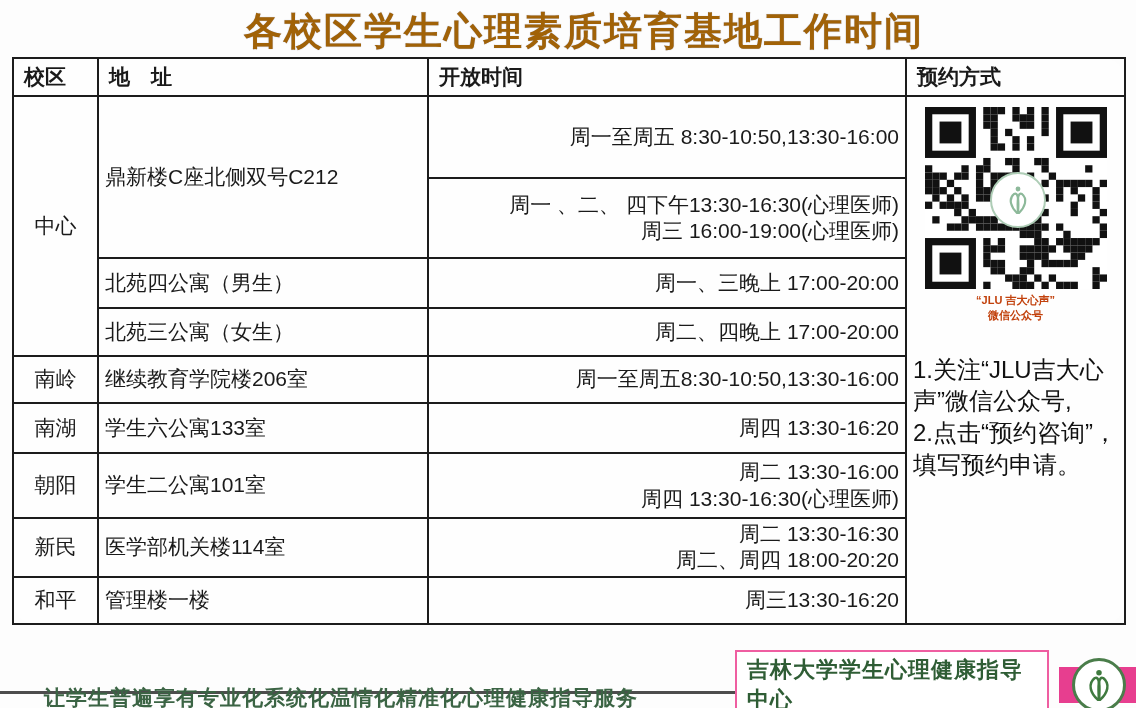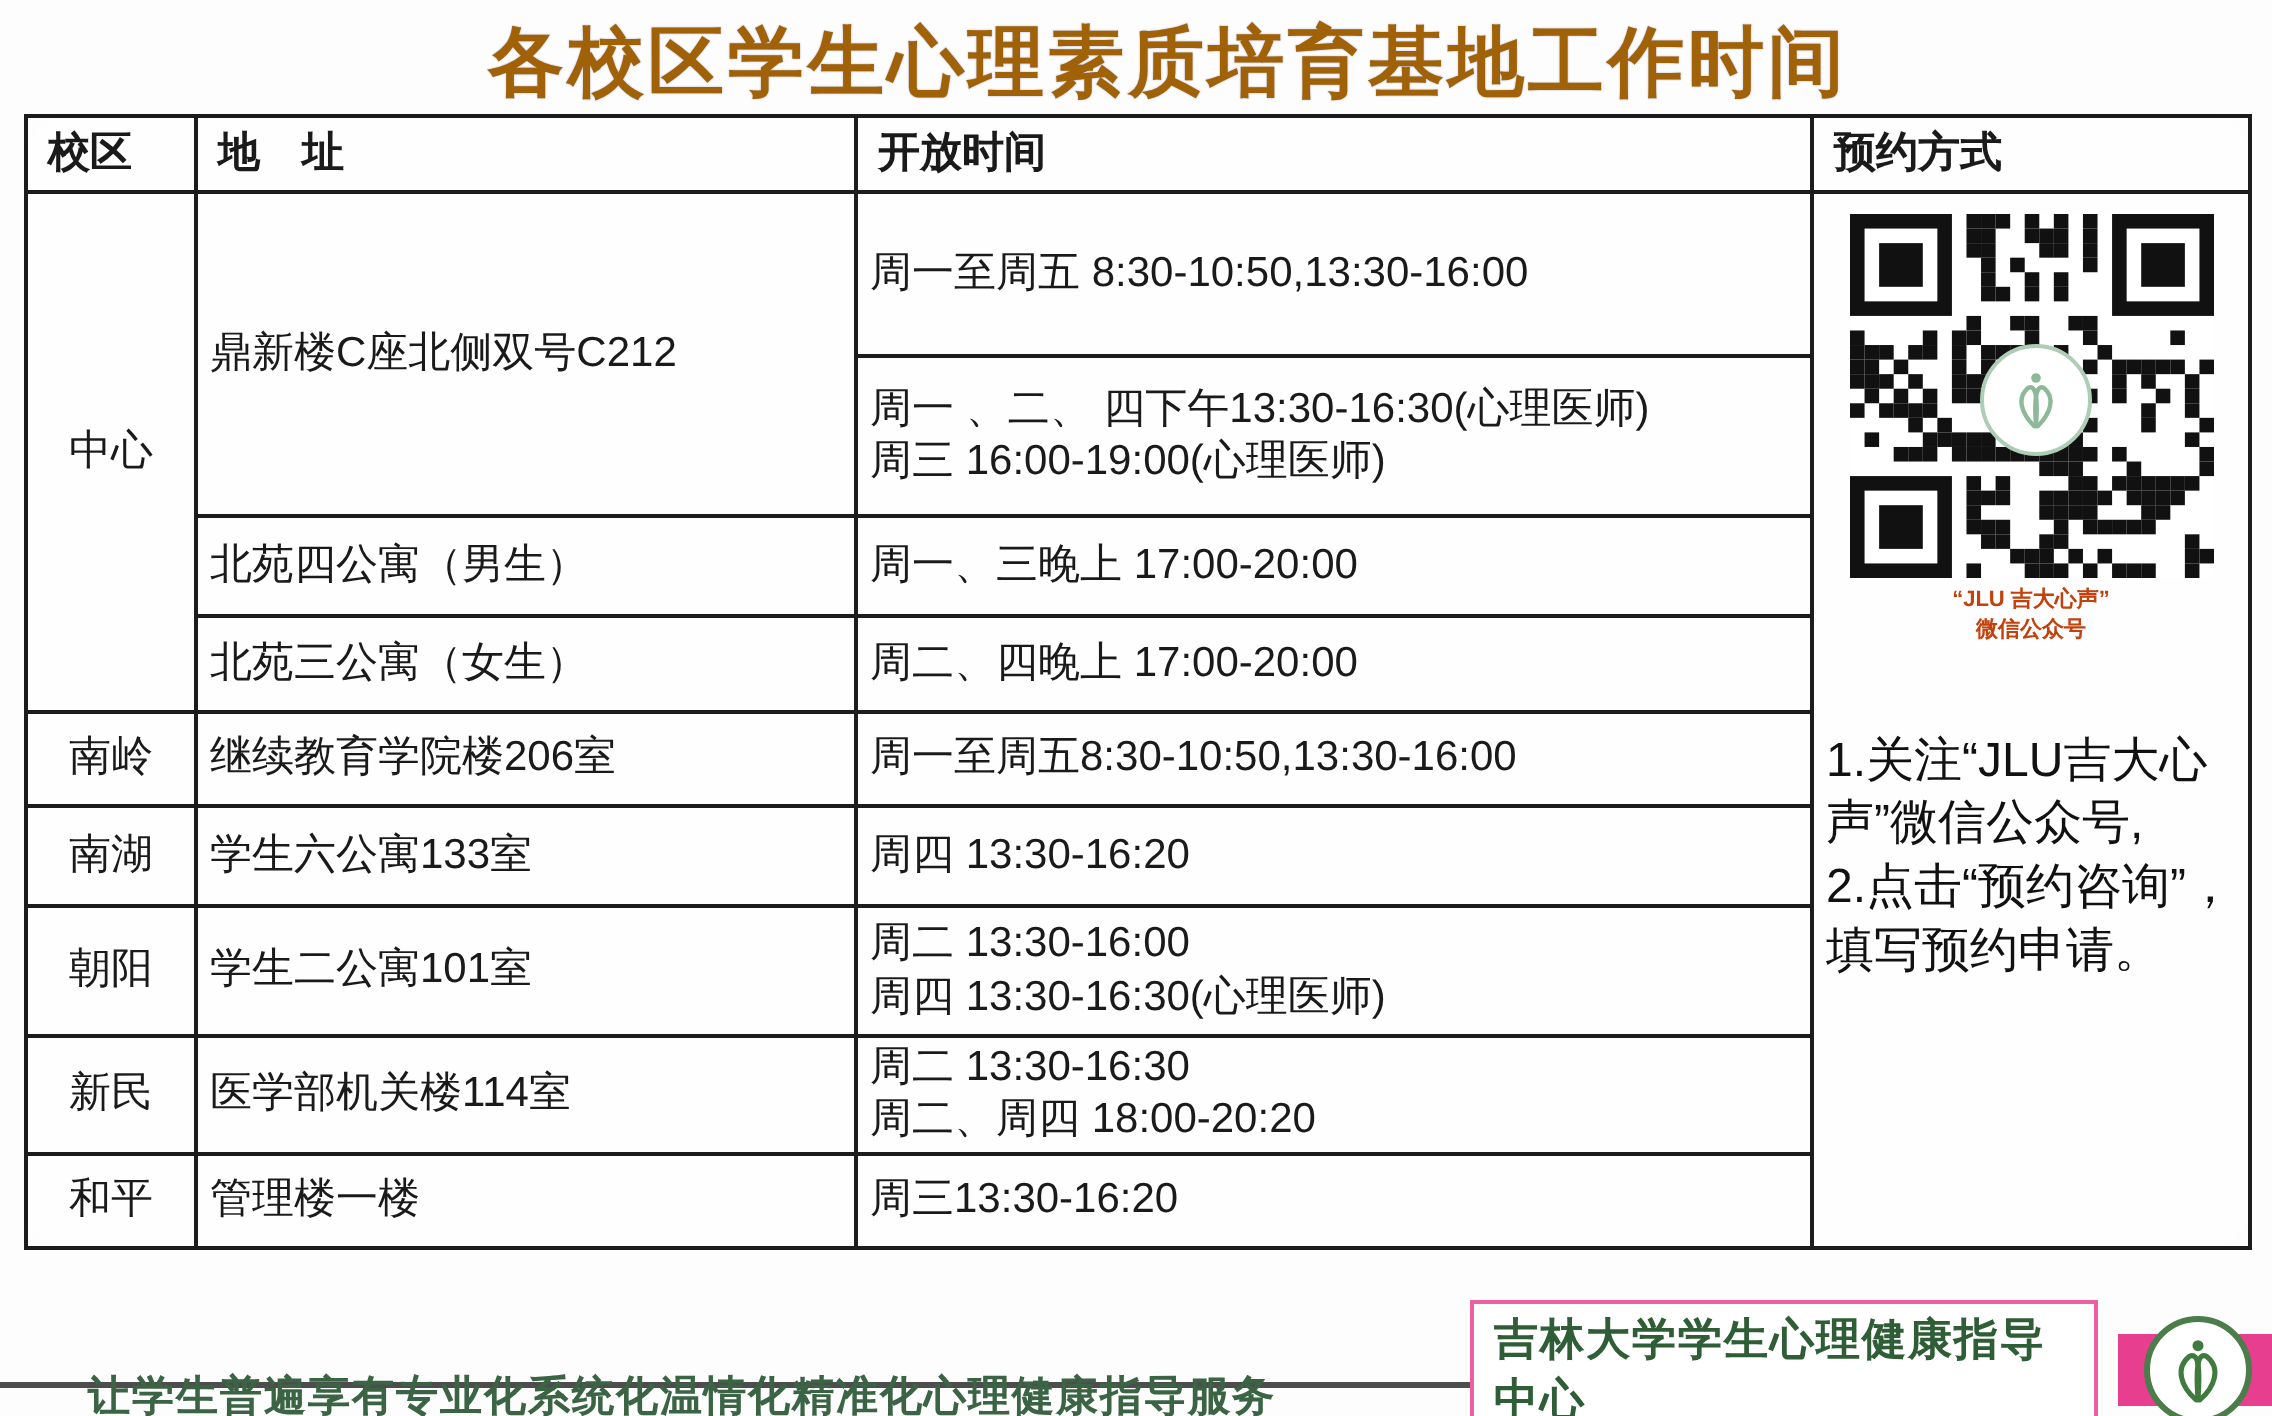--- a/index.html
+++ b/index.html
@@ -32,21 +32,21 @@
     font-size:21px;line-height:1.25;
     padding:2px 6px;
     overflow:hidden;
   }
   table.schedule th{
     font-weight:bold;text-align:left;padding-left:10px;font-size:21px;
   }
   th.th-campus,th.th-addr{text-align:center;}
   td.campus{text-align:center;font-size:22px;}
   td.addr{text-align:left;font-size:21px;}
-  td.time{text-align:left;padding-left:10px;font-size:22px;}
+  td.time{text-align:right;padding-left:10px;font-size:22px;}
   tr.r-head{height:38px;}
   tr.r1{height:82px;}
   tr.r2{height:80px;}
   tr.r3{height:50px;}
   tr.r4{height:48px;margin-left:21px;}
   tr.r5{height:47px;}
   tr.r6{height:50px;}
   tr.r7{height:65px;}
   tr.r8{height:58px;}
   tr.r9{height:47px;}
@@ -55,21 +55,21 @@
   .qr-wrap svg{display:block;}
   .qr-logo{
     position:absolute;top:50%;left:50%;width:52px;height:52px;margin:-26px 0 0 -26px;
     background:#fff;border:2px solid #aecdb6;border-radius:50%;
     display:flex;align-items:center;justify-content:center;
   }
   .qr-caption{
     text-align:center;font-size:11px;color:#c2410c;line-height:1.35;font-weight:bold;
   }
   .booking-steps{
-    margin-top:42px;font-size:24px;line-height:1.32;color:#111;text-align:left;
+    margin-top:31px;font-size:24px;line-height:1.32;color:#111;text-align:left;
     word-break:break-all;
   }
   .footer-line{
     position:absolute;left:0;top:691px;width:1046px;height:3px;background:#4d4d4d;
   }
   .slogan{
     position:absolute;left:44px;top:656px;
     font-size:21px;font-weight:bold;color:#3b6444;letter-spacing:1px;margin-top:28px;
   }
   .brand{

